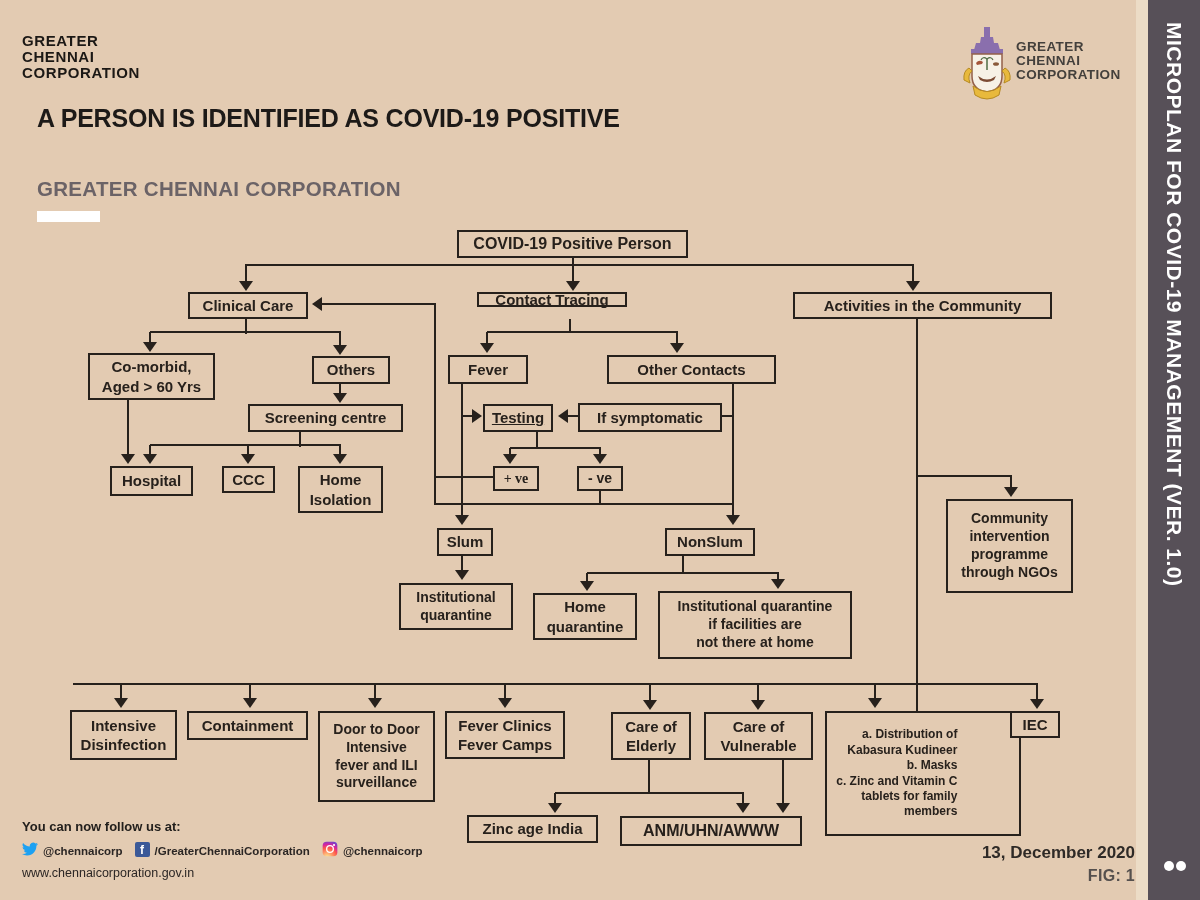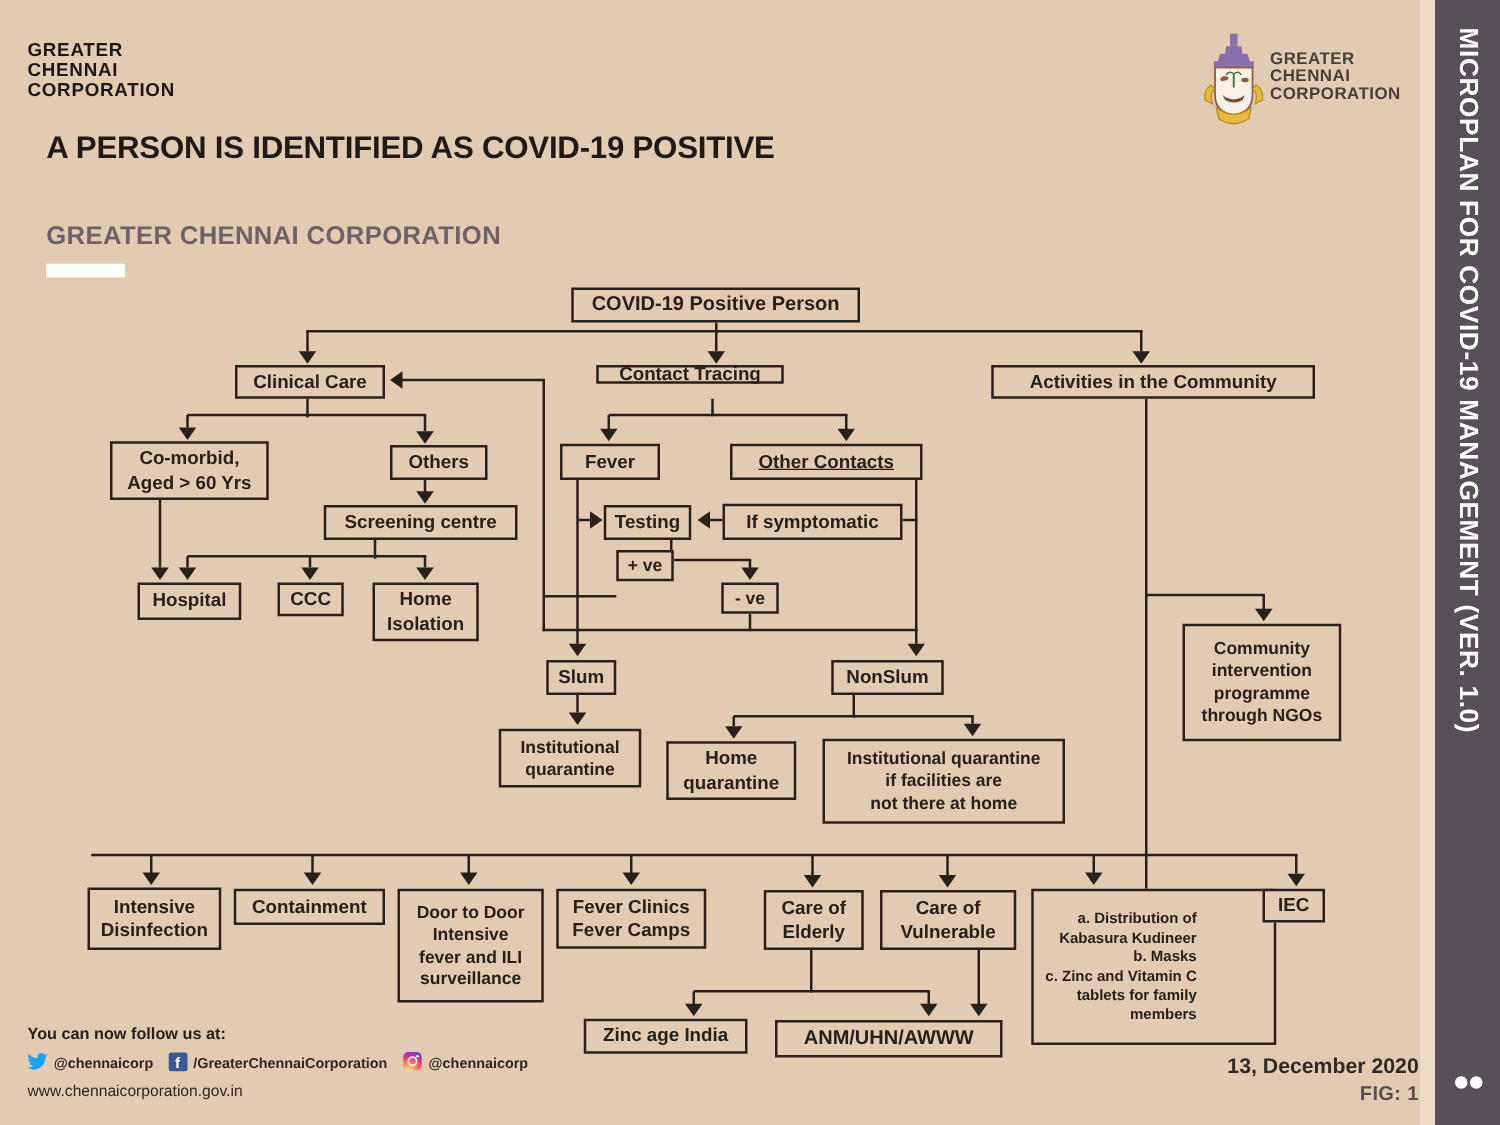--- a/index.html
+++ b/index.html
@@ -177,30 +177,30 @@
       <div class="farrow" style="left: 548px; top: 803px; border-left: 7px solid transparent; border-right: 7px solid transparent; border-top: 10px solid rgb(39, 33, 28);"></div>
       <div class="farrow" style="left: 736px; top: 803px; border-left: 7px solid transparent; border-right: 7px solid transparent; border-top: 10px solid rgb(39, 33, 28);"></div>
       <div class="farrow" style="left: 776px; top: 803px; border-left: 7px solid transparent; border-right: 7px solid transparent; border-top: 10px solid rgb(39, 33, 28);"></div>
       <div class="fbox" style="left: 457px; top: 230px; width: 231px; height: 28px; font-size: 16px;">COVID-19 Positive Person</div>
       <div class="fbox" style="left: 188px; top: 292px; width: 120px; height: 27px;">Clinical Care</div>
       <div class="fbox" style="left: 477px; top: 292px; width: 150px; height: 15px;">Contact Tracing</div>
       <div class="fbox" style="left: 793px; top: 292px; width: 259px; height: 27px;">Activities in the Community</div>
       <div class="fbox" style="left: 88px; top: 353px; width: 127px; height: 47px;">Co-morbid,
 Aged &gt; 60 Yrs</div>
       <div class="fbox" style="left: 312px; top: 356px; width: 78px; height: 28px;">Others</div>
-      <div class="fbox" style="left: 259px; top: 404px; width: 155px; height: 28px;">Screening centre</div>
+      <div class="fbox" style="left: 248px; top: 404px; width: 155px; height: 28px;">Screening centre</div>
       <div class="fbox" style="left: 110px; top: 466px; width: 83px; height: 30px;">Hospital</div>
       <div class="fbox" style="left: 222px; top: 466px; width: 53px; height: 27px;">CCC</div>
       <div class="fbox" style="left: 298px; top: 466px; width: 85px; height: 47px;">Home
 Isolation</div>
       <div class="fbox" style="left: 448px; top: 355px; width: 80px; height: 29px;">Fever</div>
-      <div class="fbox" style="left: 584px; top: 355px; width: 154px; height: 29px; text-decoration: underline;">Other Contacts</div>
-      <div class="fbox" style="left: 483px; top: 404px; width: 70px; height: 28px;">Testing</div>
+      <div class="fbox" style="left: 607px; top: 355px; width: 169px; height: 29px;">Other Contacts</div>
+      <div class="fbox" style="left: 483px; top: 404px; width: 70px; height: 28px; text-decoration: underline;">Testing</div>
       <div class="fbox" style="left: 578px; top: 403px; width: 144px; height: 29px;">If symptomatic</div>
-      <div class="fbox" style="left: 493px; top: 440px; width: 46px; height: 25px; font-size: 14px;">+ ve</div>
+      <div class="fbox" style="left: 493px; top: 466px; width: 46px; height: 25px; font-size: 14px; font-family: Liberation Serif, serif;">+ ve</div>
       <div class="fbox" style="left: 577px; top: 466px; width: 46px; height: 25px; font-size: 14px;">- ve</div>
       <div class="fbox" style="left: 437px; top: 528px; width: 56px; height: 28px;">Slum</div>
       <div class="fbox" style="left: 399px; top: 583px; width: 114px; height: 47px; font-size: 14px;">Institutional
 quarantine</div>
       <div class="fbox" style="left: 665px; top: 528px; width: 90px; height: 28px;">NonSlum</div>
       <div class="fbox" style="left: 533px; top: 593px; width: 104px; height: 47px;">Home
 quarantine</div>
       <div class="fbox" style="left: 658px; top: 591px; width: 194px; height: 68px; font-size: 14px;">Institutional quarantine
 if facilities are
 not there at home</div>

